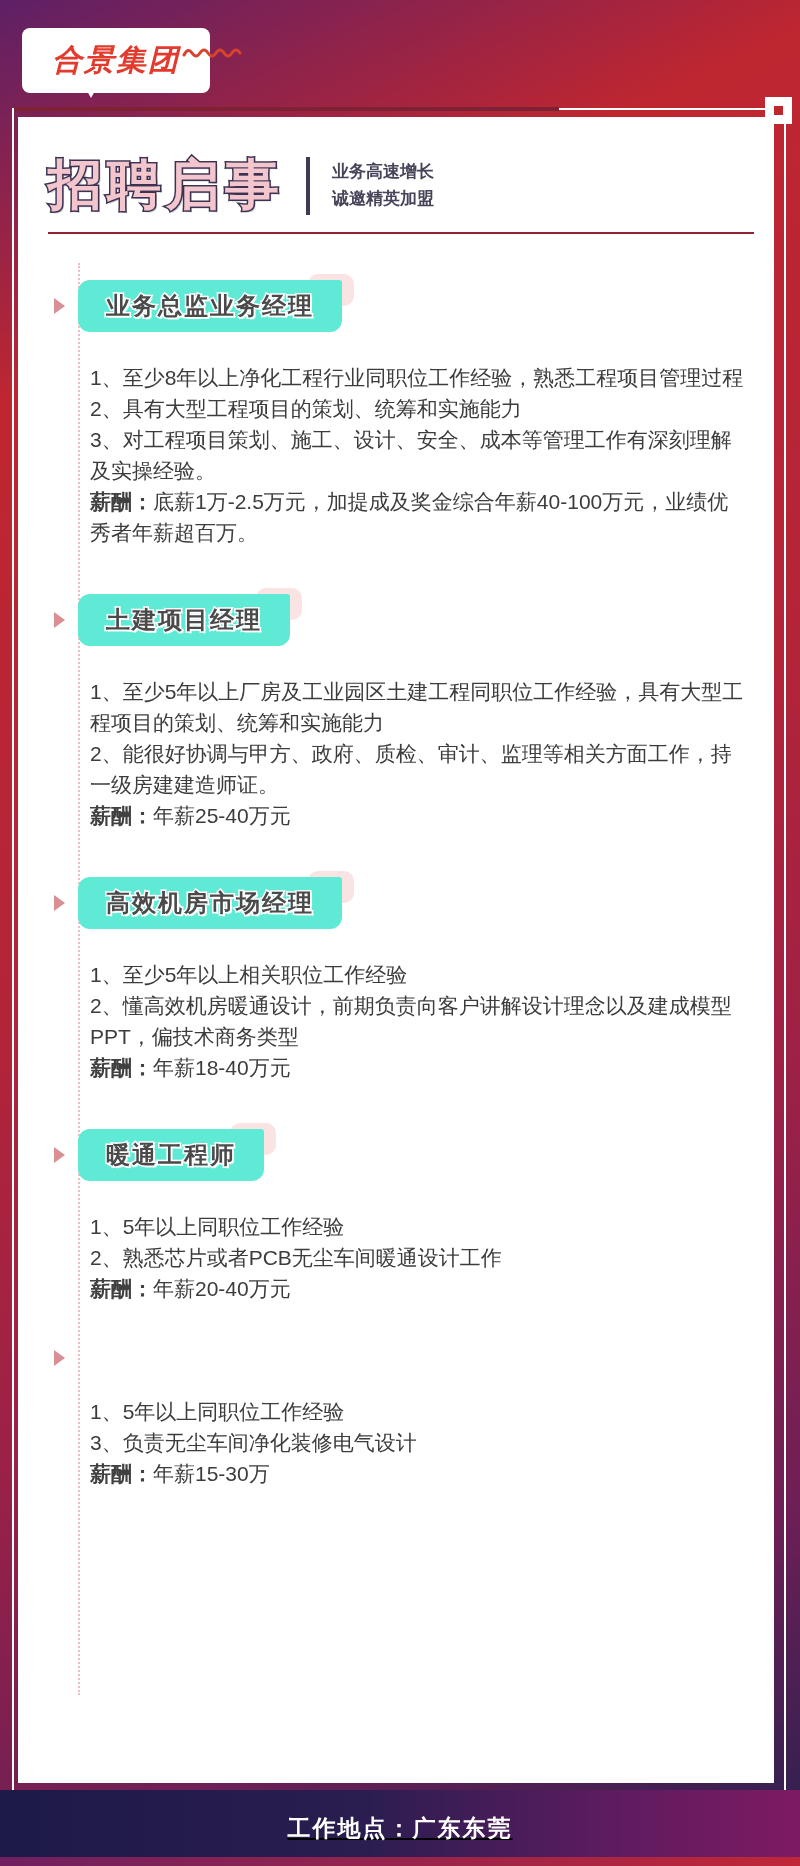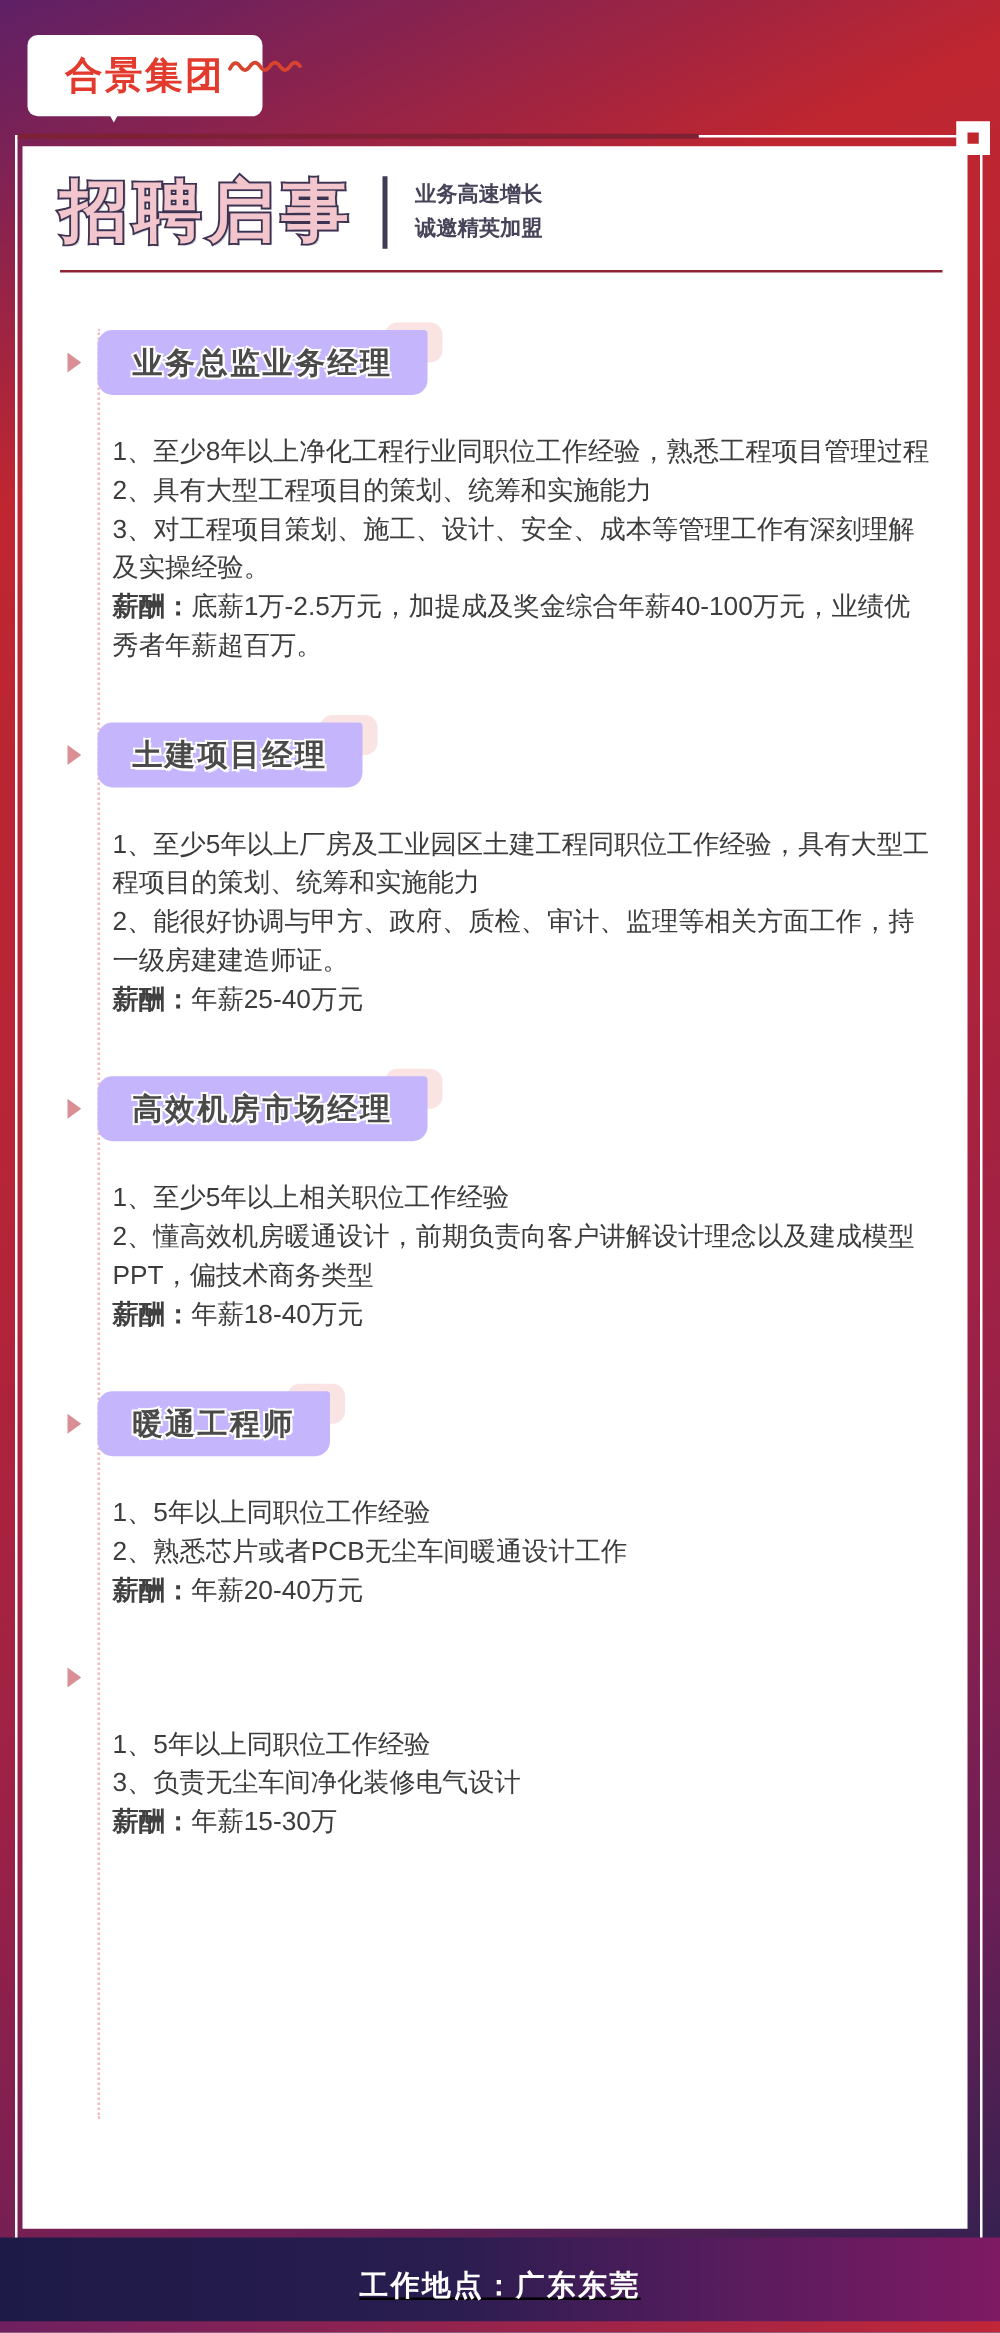--- a/index.html
+++ b/index.html
@@ -4,55 +4,55 @@
 <style>
   html,body{margin:0;padding:0;}
   body{
     width:800px;height:1866px;position:relative;overflow:hidden;
     font-family:"Liberation Sans","DejaVu Sans",sans-serif;
     background:linear-gradient(155deg,#5e2066 0%,#bf2630 18%,#b42438 45%,#9c2147 65%,#6d1f56 84%,#27214f 100%);
   }
   
   .logo-bubble{
     position:absolute;left:22px;top:28px;background:#fff;border-radius:8px;
-    padding:12px 30px;z-index:5;
+    padding:12px 30px;z-index:5;font-style:italic;
   }
   .logo-bubble::after{
     content:"";position:absolute;left:60px;bottom:-14px;width:0;height:0;
     border:9px solid transparent;border-top:16px solid #fff;
   }
   .logo-text{font-size:30px;font-weight:bold;color:#e23a2c;letter-spacing:2px;}
   .squiggle{position:absolute;left:182px;top:44px;z-index:5;}
   
   .frame{position:absolute;left:12px;right:14px;top:108px;bottom:72px;border:2px solid #ffffff;z-index:1;}
   .frame-top-dark{position:absolute;left:14px;top:107px;width:545px;height:4px;background:#7e2134;z-index:2;}
   .corner-square{position:absolute;top:97px;right:8px;width:27px;height:27px;background:#ffffff;z-index:6;display:flex;align-items:center;justify-content:center;}
   .corner-square-inner{width:9px;height:9px;background:#c0272d;}
   
   .card{
     position:absolute;left:18px;right:26px;top:117px;bottom:83px;background:#ffffff;
     z-index:3;overflow:hidden;
   }
   .dotted-rail{position:absolute;left:60px;top:146px;bottom:88px;border-left:2px dotted #f0bcc0;}
   
-  .title-row{display:flex;align-items:center;gap:22px;padding:16px 0 0 30px;}
+  .title-row{display:flex;align-items:center;gap:22px;padding:32px 0 0 30px;}
   .main-title{
     font-size:54px;font-weight:bold;letter-spacing:5px;
     color:#f2c6cc;-webkit-text-stroke:3px #3c3353;paint-order:stroke fill;
     text-shadow:2px 2px 0 rgba(60,51,83,0.25);
   }
   .title-divider{width:4px;height:58px;background:#3f3b55;}
   .subtitle{font-size:17px;color:#474358;line-height:1.55;font-weight:700;}
   .title-underline{margin:10px 20px 0 30px;border:none;border-top:2px solid #8d2436;}
   
   .jobs{position:relative;}
   .job{margin-top:46px;}
   .badge-row{display:flex;align-items:center;margin-left:36px;}
   .arrow{width:0;height:0;border-top:8px solid transparent;border-bottom:8px solid transparent;border-left:11px solid #d98f93;margin-right:13px;}
-  .badge{position:relative;display:inline-block;background:#c4b5fd;border-radius:12px 3px 12px 12px;padding:10px 28px;}
+  .badge{position:relative;display:inline-block;background:#5eead4;border-radius:12px 3px 12px 12px;padding:10px 28px;}
   .badge::before{content:"";position:absolute;top:-6px;right:-12px;width:46px;height:32px;background:#f9e4e3;border-radius:10px;z-index:-1;}
   .badge-text{
     font-size:24px;font-weight:bold;color:#4a4a4a;letter-spacing:2px;
     -webkit-text-stroke:3px #ffffff;paint-order:stroke fill;
     text-shadow:2px 2px 0 rgba(255,255,255,0.8);
   }
   .desc{margin:30px 26px 0 72px;font-size:21px;color:#3c3c3c;line-height:31px;}
   .desc p{margin:0;}
   .salary-label{color:#404040;font-weight:bold;text-align:right;}
   

